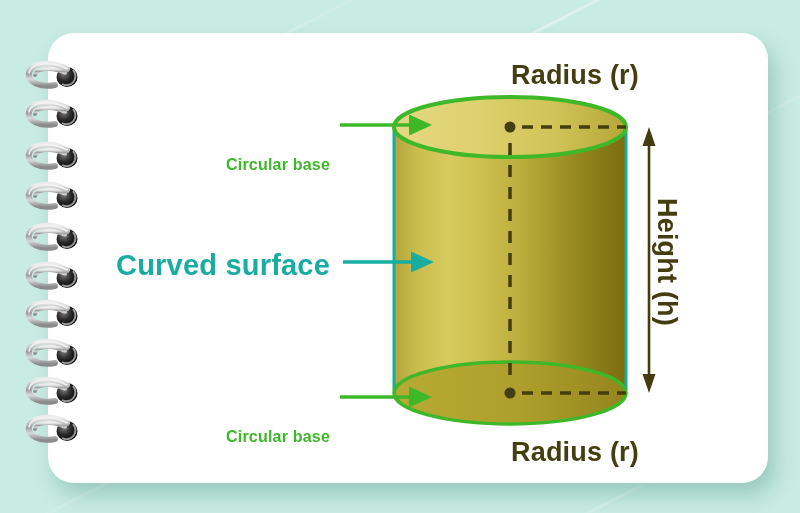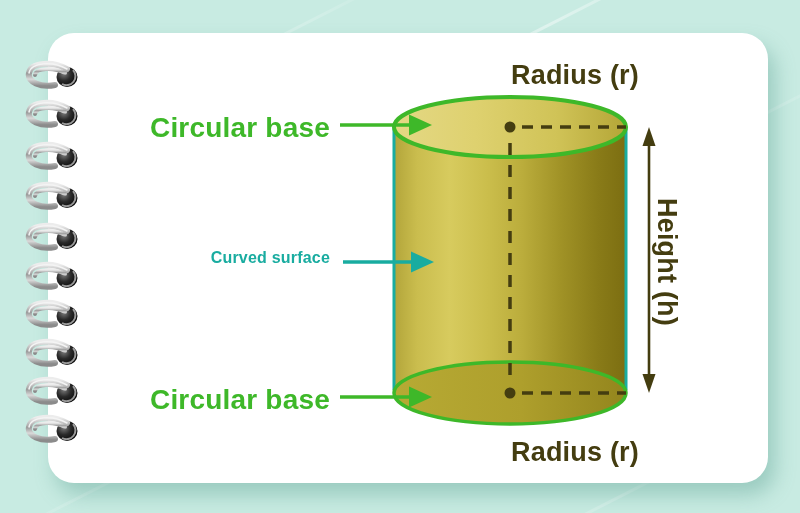--- a/index.html
+++ b/index.html
@@ -21,22 +21,22 @@
   }
   .ring{position:absolute;left:21px;width:62px;height:34px;}
   .diagram{position:absolute;left:0;top:0;width:800px;height:513px;pointer-events:none;}
   .stroke-green{stroke:var(--green,#3eb829);}
   .fill-green{fill:var(--green,#3eb829);}
   .stroke-teal{stroke:var(--teal,#19aca0);}
   .fill-teal{fill:var(--teal,#19aca0);}
   .stroke-olive{stroke:var(--olive,#443d10);}
   .fill-olive{fill:var(--olive,#443d10);}
   .lbl{position:absolute;font-weight:700;letter-spacing:.2px;white-space:nowrap;}
-  .lbl.green{color:var(--green,#3eb829);font-size:28px;}
-  .lbl.teal{color:var(--teal,#19aca0);font-size:16px;}
+  .lbl.green{color:var(--green,#3eb829);font-size:16px;margin-top:44px;}
+  .lbl.teal{color:var(--teal,#19aca0);font-size:29px;}
   .lbl.olive{color:var(--olive,#4a4414);font-size:27px;}
   .lbl.right{right:470px;text-align:right;}
   .lbl.center{left:511px;width:120px;text-align:center;}
   .lbl.vertical{left:651px;top:198px;writing-mode:vertical-rl;}
 </style>
 </head>
 <body>
 
 <div class="scene">
 

